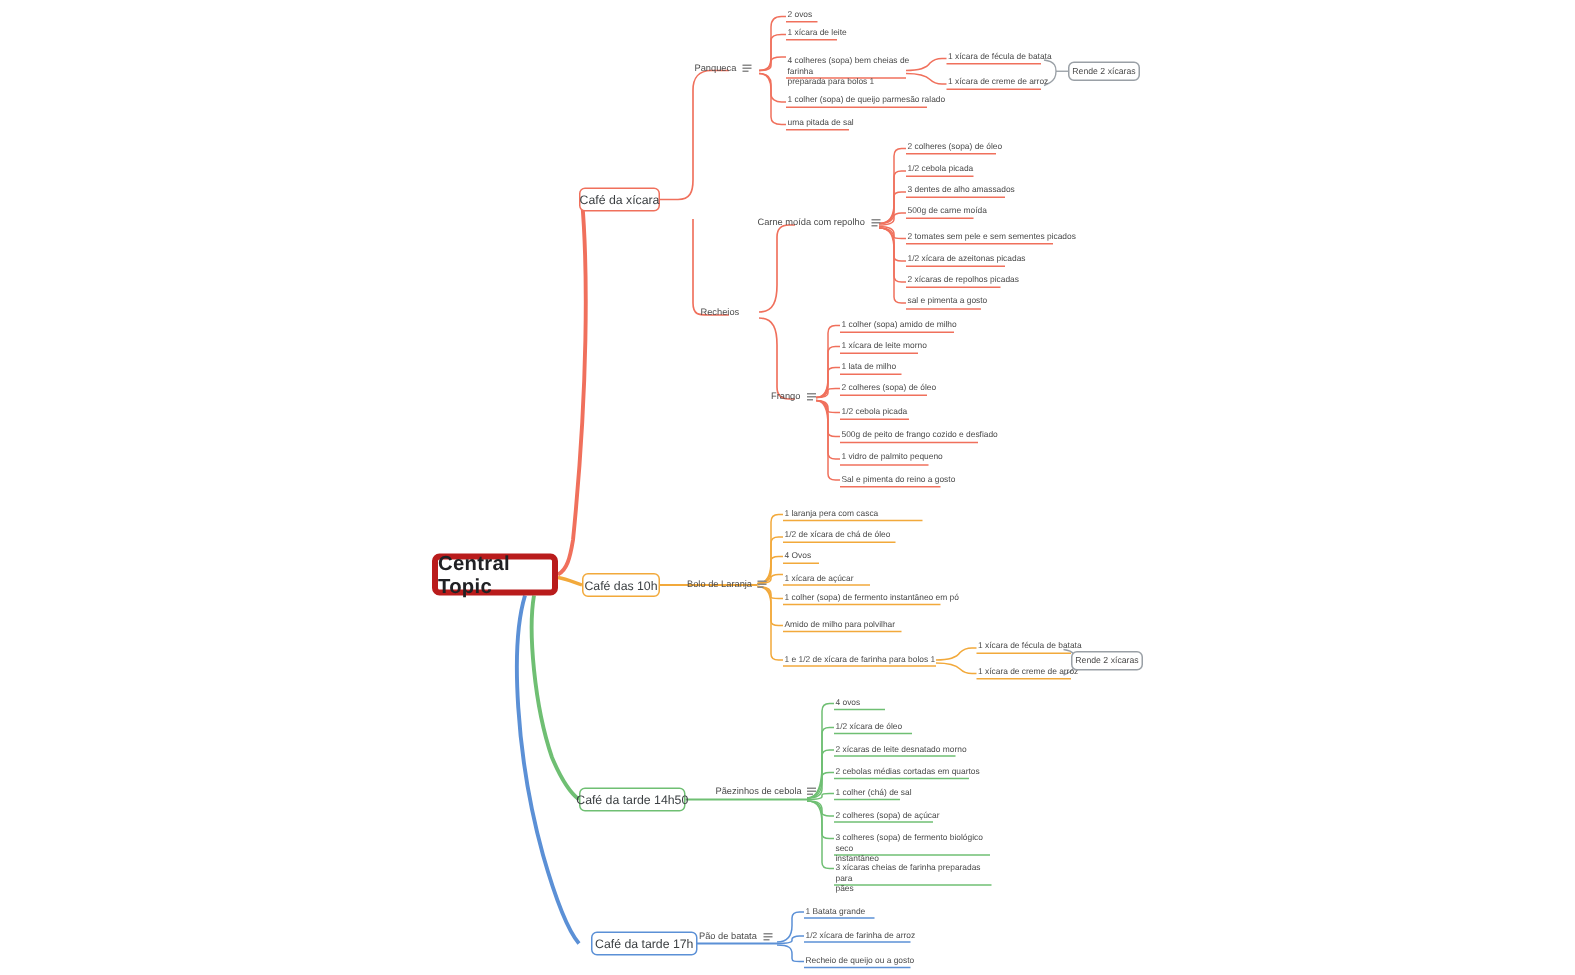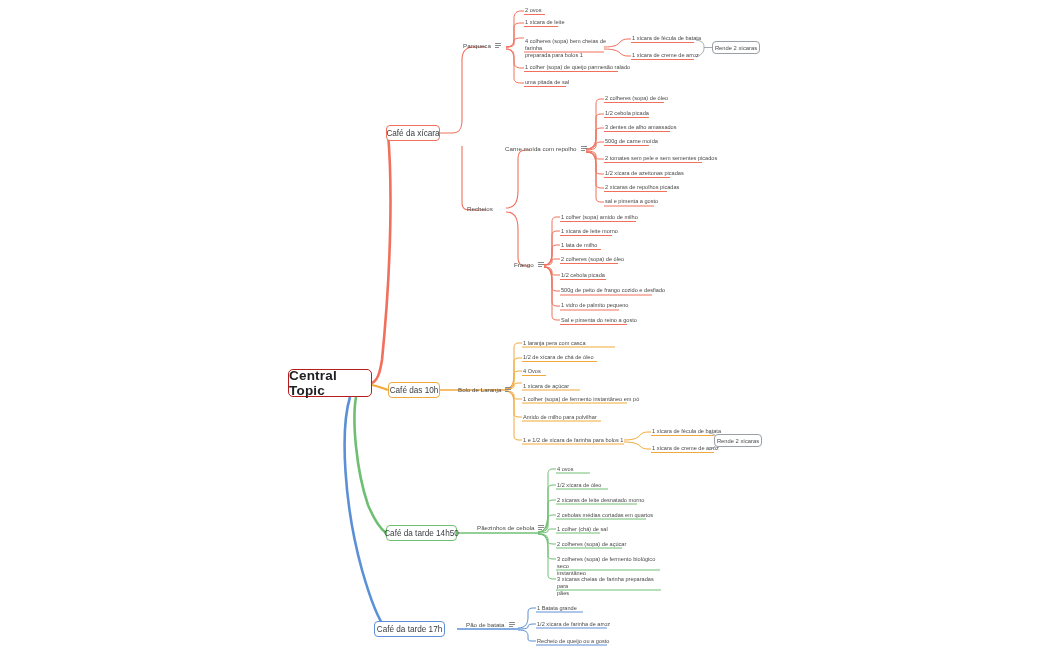--- a/index.html
+++ b/index.html
@@ -10,21 +10,21 @@
     overflow:hidden;
     position:relative;
   }
   #canvas{position:absolute;left:0;top:0;width:1050px;height:650px;}
   svg.links{position:absolute;left:0;top:0;width:1050px;height:650px;pointer-events:none;}
 
   
   .central-topic{
     position:absolute;
     box-sizing:border-box;
-    border:1px solid #b91c1c;
+    border:4px solid #b91c1c;
     border-radius:5px;
     background:#ffffff;
     color:#202124;
     font-size:13.5px;
     font-weight:bold;
     display:flex;align-items:center;justify-content:center;
     letter-spacing:.2px;
   }
 
   
@@ -268,21 +268,21 @@
   </div>
 
   <div class="main-topic orange" style="left:388px;top:382px;width:52px;height:16px;">
     <span>Café das 10h</span>
   </div>
 
   <div class="main-topic green" style="left:386px;top:525px;width:71px;height:16px;">
     <span>Café da tarde 14h50</span>
   </div>
 
-  <div class="main-topic blue" style="left:374px;top:621px;width:71px;height:16px;">
+  <div class="main-topic blue" style="left:394px;top:621px;width:71px;height:16px;">
     <span>Café da tarde 17h</span>
   </div>
 
   <div class="sub-topic" style="left:463px;top:42px;">
     <span>Panqueca</span>
     <span class="note-icon">
         <i></i>
         <i></i>
         <i></i>
       </span>

